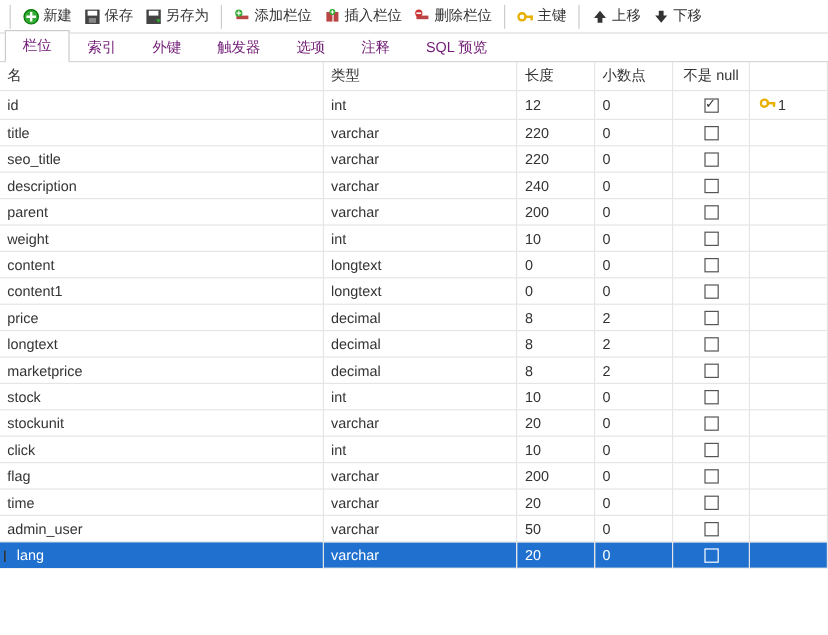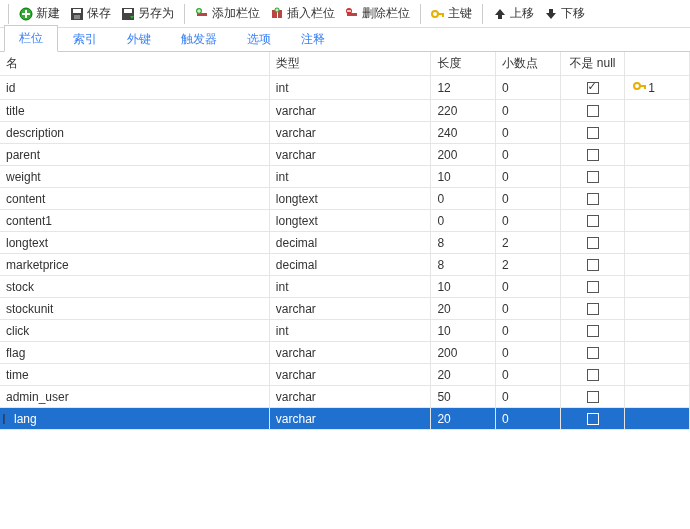--- a/index.html
+++ b/index.html
@@ -2,21 +2,21 @@
 <html><head>
 <meta charset="utf-8">
 <style>
 * { margin: 0; padding: 0; box-sizing: border-box; }
 body { font-family: "Microsoft YaHei", Arial, sans-serif; font-size: 12px; color: #333; background: #fff; width: 690px; }
 .toolbar { display: flex; align-items: center; height: 28px; border-bottom: 1px solid #ddd; padding: 0 4px; gap: 2px; }
 .tb-sep { width: 1px; height: 20px; background: #ccc; margin: 0 4px; }
 .tb-btn { display: flex; align-items: center; padding: 2px 4px; cursor: pointer; gap: 3px; white-space: nowrap; }
 .ico { width: 14px; height: 14px; display: inline-block; }
 .tabs { display: flex; border-bottom: 1px solid #ccc; height: 24px; align-items: flex-end; padding-left: 4px; gap: 0; }
-.tab { padding: 4px 14px; cursor: pointer; color: #3b82f6; border: 1px solid transparent; border-bottom: none; margin-bottom: -1px; }
+.tab { padding: 4px 14px; cursor: pointer; color: #701a75; border: 1px solid transparent; border-bottom: none; margin-bottom: -1px; }
 .tab.active { border-color: #ccc; background: #fff; border-bottom: 1px solid #fff; }
 .grid { border-collapse: collapse; width: 100%; table-layout: fixed; }
 .grid th, .grid td { border-bottom: 1px solid #e5e5e5; border-right: 1px solid #e5e5e5; padding: 3px 6px; text-align: left; font-weight: normal; height: 22px; white-space: nowrap; overflow: hidden; }
 .grid th { background: #fff; }
 .col-name { width: 250px; }
 .col-type { width: 150px; }
 .col-len { width: 60px; }
 .col-dec { width: 60px; }
 .col-null { width: 60px; text-align: center; }
 .col-extra { width: 60px; }
@@ -126,20 +126,21 @@
   </div>
 </div>
 
 <div class="tabs" id="tabsHost">
     <div class="tab active">栏位</div>
     <div class="tab">索引</div>
     <div class="tab">外键</div>
     <div class="tab">触发器</div>
     <div class="tab">选项</div>
     <div class="tab">注释</div>
+    <div class="tab">SQL 预览</div>
   </div>
 
 <table class="grid">
   <thead>
     <tr>
       <th class="col-name">名</th>
       <th class="col-type">类型</th>
       <th class="col-len">长度</th>
       <th class="col-dec">小数点</th>
       <th class="col-null">不是 null</th>
@@ -164,20 +165,28 @@
       </tr>
       <tr>
         <td class="col-name cursor-cell"><span style="padding-left:0">title</span></td>
         <td class="col-type">varchar</td>
         <td class="col-len">220</td>
         <td class="col-dec">0</td>
         <td class="col-null"><span class="chk"></span></td>
         <td class="col-extra"></td>
       </tr>
       <tr>
+        <td class="col-name cursor-cell"><span style="padding-left:0">seo_title</span></td>
+        <td class="col-type">varchar</td>
+        <td class="col-len">220</td>
+        <td class="col-dec">0</td>
+        <td class="col-null"><span class="chk"></span></td>
+        <td class="col-extra"></td>
+      </tr>
+      <tr>
         <td class="col-name cursor-cell"><span style="padding-left:0">description</span></td>
         <td class="col-type">varchar</td>
         <td class="col-len">240</td>
         <td class="col-dec">0</td>
         <td class="col-null"><span class="chk"></span></td>
         <td class="col-extra"></td>
       </tr>
       <tr>
         <td class="col-name cursor-cell"><span style="padding-left:0">parent</span></td>
         <td class="col-type">varchar</td>
@@ -200,20 +209,28 @@
         <td class="col-len">0</td>
         <td class="col-dec">0</td>
         <td class="col-null"><span class="chk"></span></td>
         <td class="col-extra"></td>
       </tr>
       <tr>
         <td class="col-name cursor-cell"><span style="padding-left:0">content1</span></td>
         <td class="col-type">longtext</td>
         <td class="col-len">0</td>
         <td class="col-dec">0</td>
+        <td class="col-null"><span class="chk"></span></td>
+        <td class="col-extra"></td>
+      </tr>
+      <tr>
+        <td class="col-name cursor-cell"><span style="padding-left:0">price</span></td>
+        <td class="col-type">decimal</td>
+        <td class="col-len">8</td>
+        <td class="col-dec">2</td>
         <td class="col-null"><span class="chk"></span></td>
         <td class="col-extra"></td>
       </tr>
       <tr>
         <td class="col-name cursor-cell"><span style="padding-left:0">longtext</span></td>
         <td class="col-type">decimal</td>
         <td class="col-len">8</td>
         <td class="col-dec">2</td>
         <td class="col-null"><span class="chk"></span></td>
         <td class="col-extra"></td>

